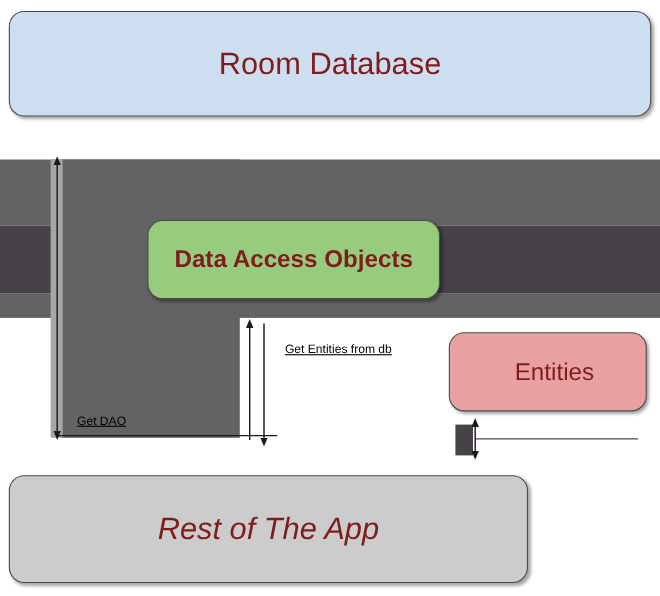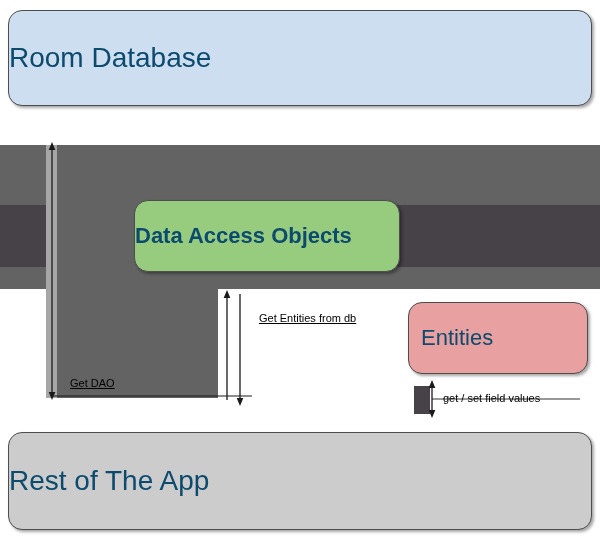--- a/index.html
+++ b/index.html
@@ -31,46 +31,47 @@
   }
 
   
   .nodebox {
     position: absolute;
     box-sizing: border-box;
     border: 1px solid #4d4d4d;
     border-radius: 14px;
     display: flex;
     align-items: center;
-    justify-content: flex-start;
+    justify-content: center;
     box-shadow: 2px 2px 3px rgba(0,0,0,0.35);
-    color: #0c4a6e;
+    color: #7f1d1d;
     text-align: center;
   }
   .box-room {
     left: 8px; top: 10px; width: 584px; height: 96px;
     background: #cddef0;
     font-size: 28px;
   }
   .box-dao {
     left: 134px; top: 200px; width: 266px; height: 72px;
     background: #97cc7e;
     font-size: 22px;
     font-weight: bold;
   }
   .box-entities {
     left: 408px; top: 302px; width: 180px; height: 72px;
     background: #e8a0a0;
     font-size: 22px;
     padding-left: 12px;
   }
   .box-rest {
-    left: 8px; top: 432px; width: 584px; height: 98px;
+    left: 8px; top: 432px; width: 472px; height: 98px;
     background: #cccccc;
     font-size: 28px;
+    font-style: italic;
   }
 
   
   #wires {
     position: absolute;
     left: 0; top: 0;
     width: 600px; height: 542px;
     overflow: visible;
   }
 
@@ -142,15 +143,14 @@
       <line x1="432" y1="414" x2="432" y2="384" stroke="#1a1a1a" stroke-width="1.3" marker-start="url(#ah-rev)" marker-end="url(#ah)"></line>
       <line x1="432" y1="399" x2="580" y2="399" stroke="#1a1a1a" stroke-width="0.9"></line>
     </g>
   </svg>
 
   <div class="edgelabel lbl-getdao">Get DAO</div>
 
   <div class="edgelabel lbl-getent">Get Entities from db</div>
 
 
-  <div class="edgelabel lbl-getset">get / set field values</div>
 
 </div>
 
 </body></html>

